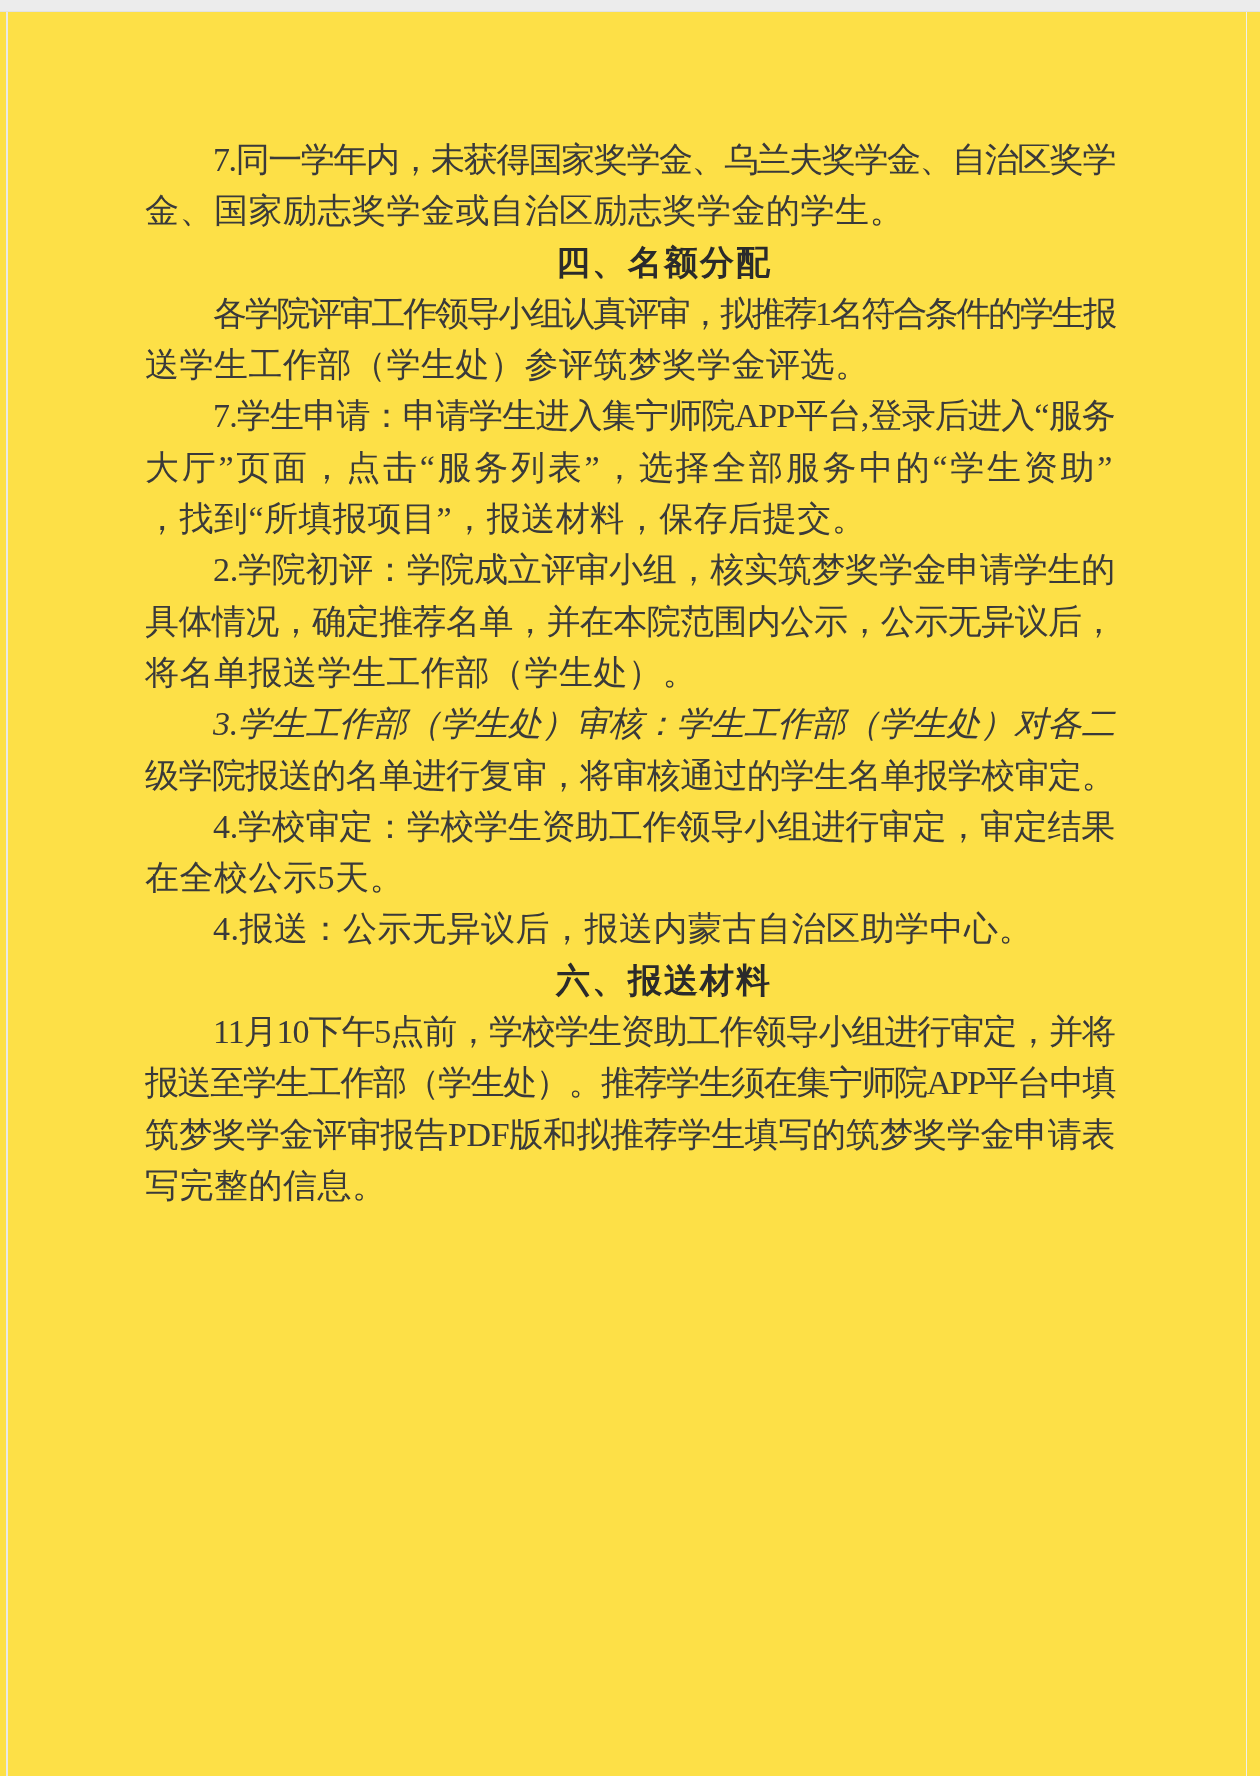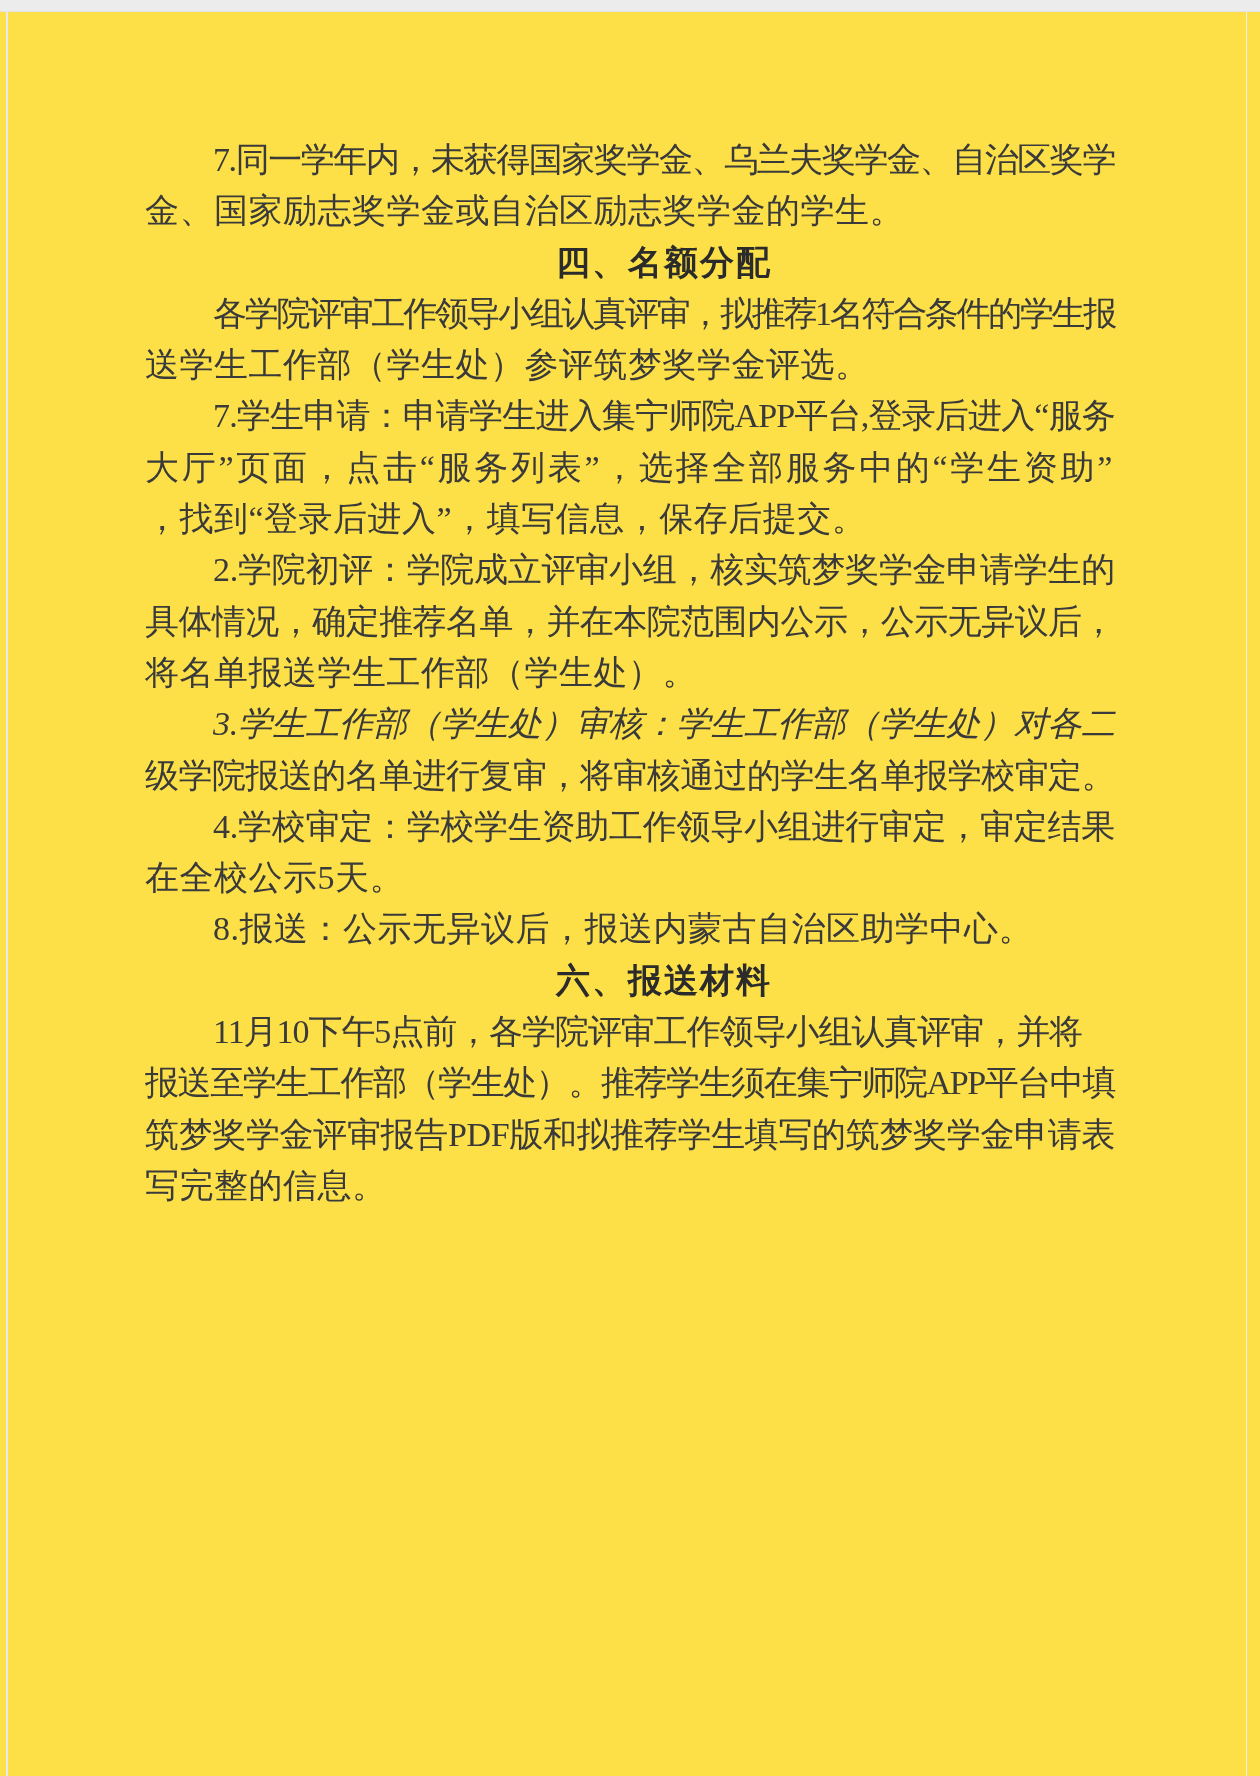--- a/index.html
+++ b/index.html
@@ -68,28 +68,28 @@
   <div class="edge-left"></div>
   <div class="edge-right"></div>
   <div class="doc-body" id="doc-body">
       <div class="line indent"><span class="line-text" style="letter-spacing: -1.43103px;">7.同一学年内，未获得国家奖学金、乌兰夫奖学金、自治区奖学</span></div>
       <div class="line"><span class="line-text">金、国家励志奖学金或自治区励志奖学金的学生。</span></div>
       <div class="line heading indent"><span class="line-text">四、名额分配</span></div>
       <div class="line indent"><span class="line-text" style="letter-spacing: -2.31034px;">各学院评审工作领导小组认真评审，拟推荐1名符合条件的学生报</span></div>
       <div class="line"><span class="line-text">送学生工作部（学生处）参评筑梦奖学金评选。</span></div>
       <div class="line indent"><span class="line-text" style="letter-spacing: -0.821573px;">7.学生申请：申请学生进入集宁师院APP平台,登录后进入“服务</span></div>
       <div class="line"><span class="line-text" style="letter-spacing: 2.70797px;">大厅”页面，点击“服务列表”，选择全部服务中的“学生资助”</span></div>
-      <div class="line"><span class="line-text">，找到“登录后进入”，填写信息，保存后提交。</span></div>
+      <div class="line"><span class="line-text">，找到“所填报项目”，报送材料，保存后提交。</span></div>
       <div class="line indent"><span class="line-text" style="letter-spacing: -0.267857px;">2.学院初评：学院成立评审小组，核实筑梦奖学金申请学生的</span></div>
       <div class="line"><span class="line-text" style="letter-spacing: -0.551724px;">具体情况，确定推荐名单，并在本院范围内公示，公示无异议后，</span></div>
       <div class="line"><span class="line-text">将名单报送学生工作部（学生处）。</span></div>
       <div class="line indent"><span class="line-text" style="letter-spacing: -0.267857px; font-style: italic;">3.学生工作部（学生处）审核：学生工作部（学生处）对各二</span></div>
       <div class="line"><span class="line-text" style="letter-spacing: -0.551724px;">级学院报送的名单进行复审，将审核通过的学生名单报学校审定。</span></div>
       <div class="line indent"><span class="line-text" style="letter-spacing: -0.267857px;">4.学校审定：学校学生资助工作领导小组进行审定，审定结果</span></div>
       <div class="line"><span class="line-text">在全校公示5天。</span></div>
-      <div class="line indent"><span class="line-text">8.报送：公示无异议后，报送内蒙古自治区助学中心。</span></div>
+      <div class="line indent"><span class="line-text">4.报送：公示无异议后，报送内蒙古自治区助学中心。</span></div>
       <div class="line heading indent"><span class="line-text">六、报送材料</span></div>
-      <div class="line indent"><span class="line-text" style="letter-spacing: -1.05833px;">11月10下午5点前，各学院评审工作领导小组认真评审，并将</span></div>
+      <div class="line indent"><span class="line-text" style="letter-spacing: -1.05833px;">11月10下午5点前，学校学生资助工作领导小组进行审定，并将</span></div>
       <div class="line"><span class="line-text" style="letter-spacing: -1.43145px;">报送至学生工作部（学生处）。推荐学生须在集宁师院APP平台中填</span></div>
       <div class="line"><span class="line-text" style="letter-spacing: -0.345833px;">筑梦奖学金评审报告PDF版和拟推荐学生填写的筑梦奖学金申请表</span></div>
       <div class="line"><span class="line-text">写完整的信息。</span></div>
     </div>
 </div>
 
 </body></html>

